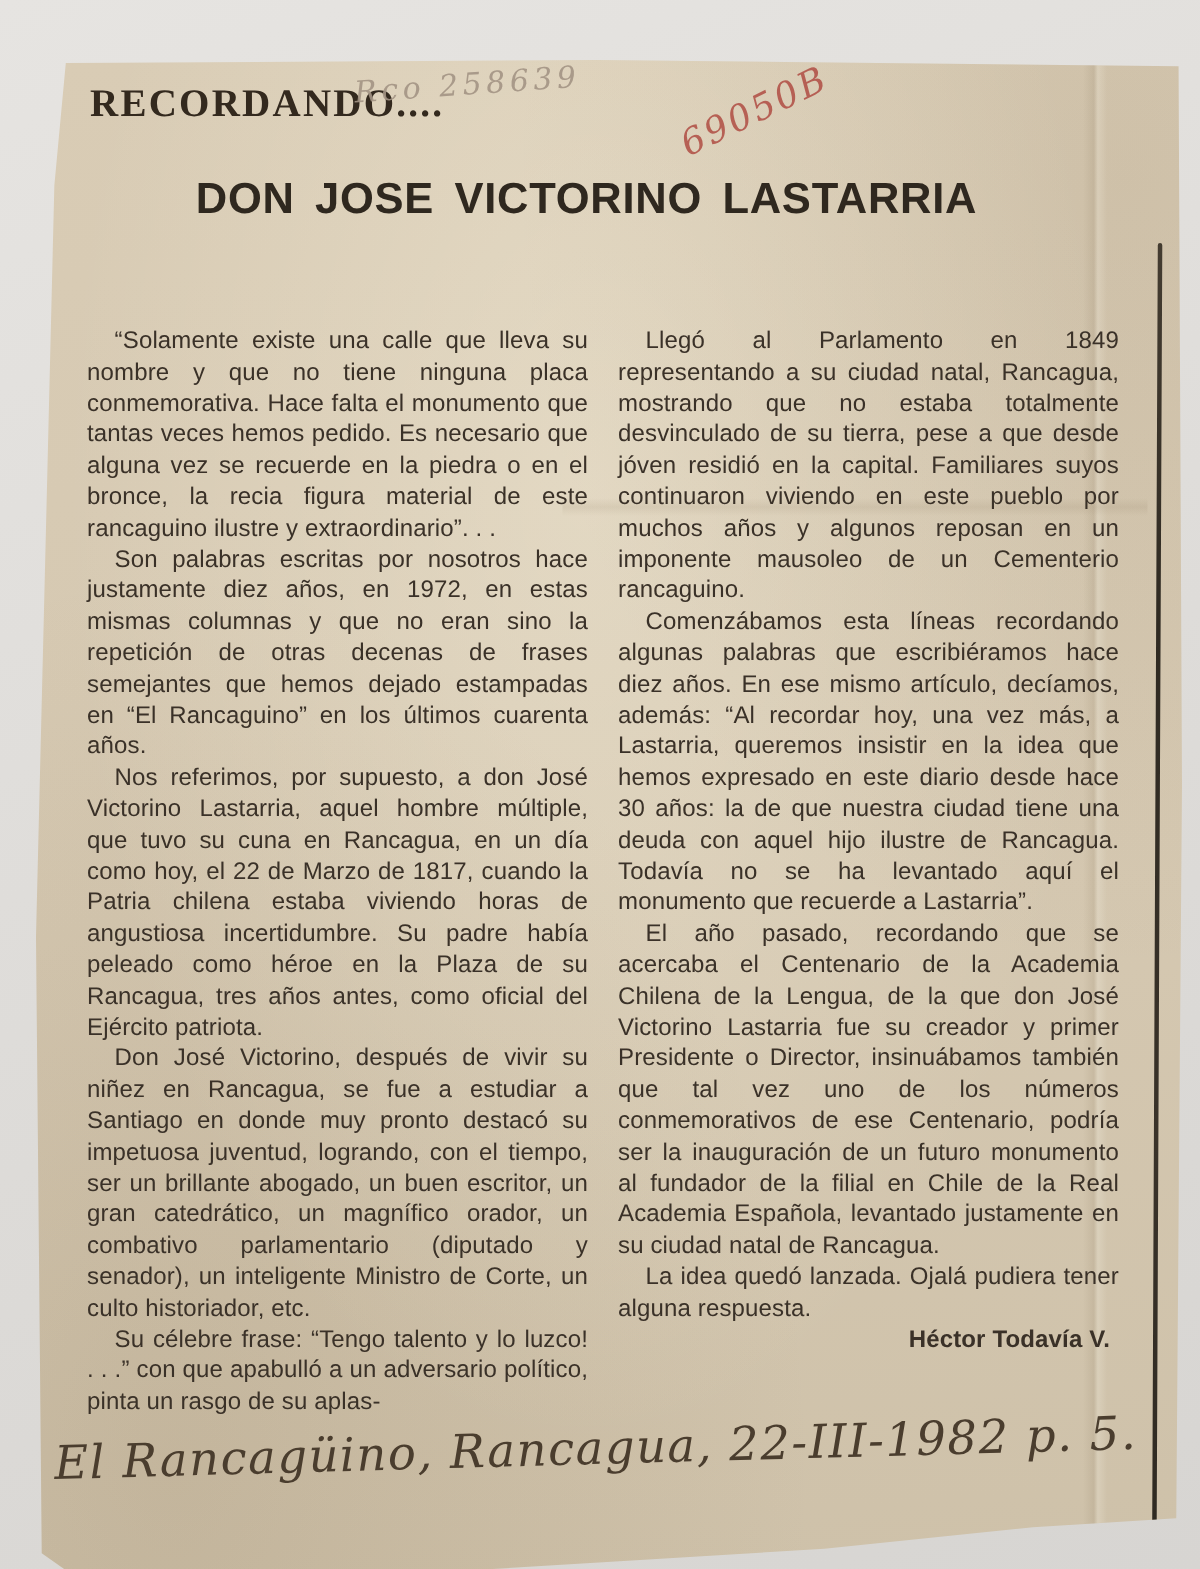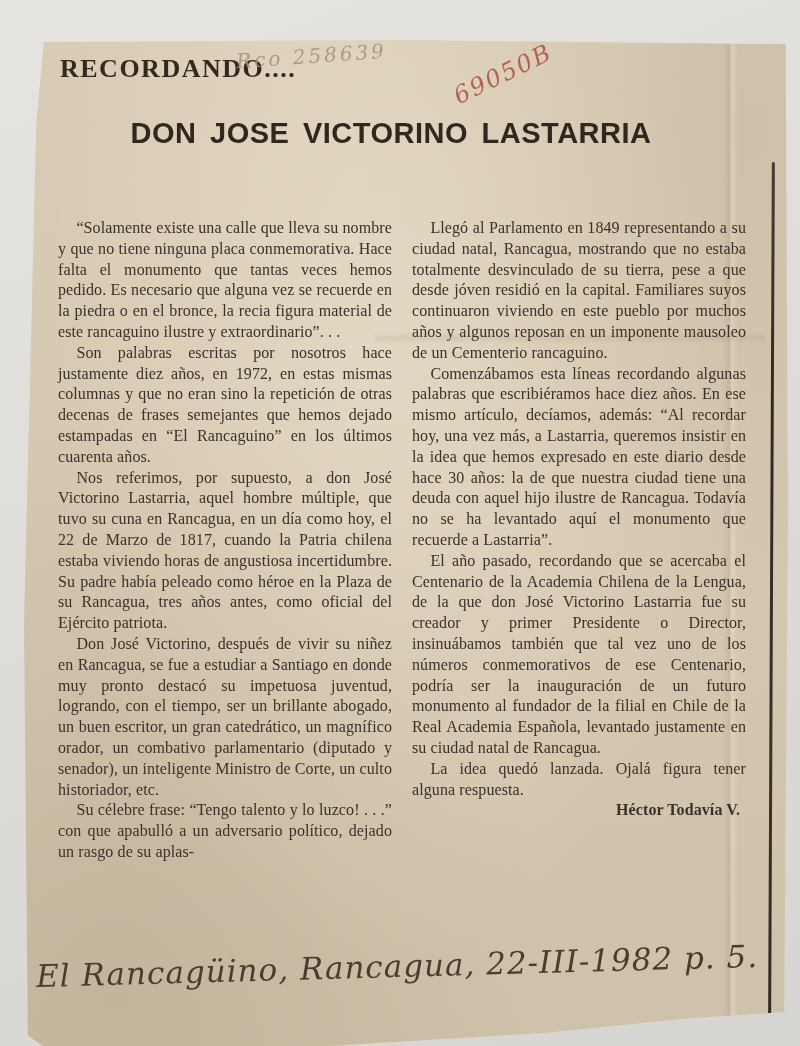--- a/index.html
+++ b/index.html
@@ -40,21 +40,21 @@
   }
   .red-code{
     position:absolute;left:426px;top:22px;
     font-family:"DejaVu Serif",serif;font-style:italic;font-size:24px;
     letter-spacing:2px;color:#b2544a;transform:rotate(-26deg);opacity:0.9;
   }
   .headline{position:absolute;left:0;right:30px;top:76px;text-align:center;
     font-weight:700;font-size:29px;line-height:39px;letter-spacing:0.5px;word-spacing:5px;
     color:#2f281f;}
   .headline span{display:block;}
-  .cols{position:absolute;left:34px;top:180px;width:688px;display:flex;gap:20px;font-family:Liberation Serif, serif;}
+  .cols{position:absolute;left:34px;top:180px;width:688px;display:flex;gap:20px;}
   .col{flex:1;font-size:16px;line-height:20.8px;text-align:justify;
     color:#3a3128;letter-spacing:0.1px;}
   .col p{margin:0;text-indent:1.15em;}
   .byline{font-weight:700;text-align:right;padding-right:6px;margin-top:26px;text-indent:0;}
   .citation{
     position:absolute;left:36px;top:948px;z-index:5;
     font-family:"DejaVu Serif",serif;font-style:italic;font-size:31px;
     letter-spacing:1px;color:#4a3d2e;transform:rotate(-1.6deg);white-space:nowrap;
   }
 </style>
@@ -78,27 +78,27 @@
     <div class="headline">
       <span>DON JOSE VICTORINO LASTARRIA</span>
     </div>
 
     <div class="cols">
       <div class="col">
         <p>“Solamente existe una calle que lleva su nombre y que no tiene ninguna placa conmemorativa. Hace falta el monumento que tantas veces hemos pedido. Es necesario que alguna vez se recuerde en la piedra o en el bronce, la recia figura material de este rancaguino ilustre y extraordinario”. . .</p>
         <p>Son palabras escritas por nosotros hace justamente diez años, en 1972, en estas mismas columnas y que no eran sino la repetición de otras decenas de frases semejantes que hemos dejado estampadas en “El Rancaguino” en los últimos cuarenta años.</p>
         <p>Nos referimos, por supuesto, a don José Victorino Lastarria, aquel hombre múltiple, que tuvo su cuna en Rancagua, en un día como hoy, el 22 de Marzo de 1817, cuando la Patria chilena estaba viviendo horas de angustiosa incertidumbre. Su padre había peleado como héroe en la Plaza de su Rancagua, tres años antes, como oficial del Ejército patriota.</p>
         <p>Don José Victorino, después de vivir su niñez en Rancagua, se fue a estudiar a Santiago en donde muy pronto destacó su impetuosa juventud, logrando, con el tiempo, ser un brillante abogado, un buen escritor, un gran catedrático, un magnífico orador, un combativo parlamentario (diputado y senador), un inteligente Ministro de Corte, un culto historiador, etc.</p>
-        <p>Su célebre frase: “Tengo talento y lo luzco! . . .” con que apabulló a un adversario político, dejado un rasgo de su aplas-</p>
+        <p>Su célebre frase: “Tengo talento y lo luzco! . . .” con que apabulló a un adversario político, pinta un rasgo de su aplas-</p>
       </div>
       <div class="col">
         <p>Llegó al Parlamento en 1849 representando a su ciudad natal, Rancagua, mostrando que no estaba totalmente desvinculado de su tierra, pese a que desde jóven residió en la capital. Familiares suyos continuaron viviendo en este pueblo por muchos años y algunos reposan en un imponente mausoleo de un Cementerio rancaguino.</p>
         <p>Comenzábamos esta líneas recordando algunas palabras que escribiéramos hace diez años. En ese mismo artículo, decíamos, además: “Al recordar hoy, una vez más, a Lastarria, queremos insistir en la idea que hemos expresado en este diario desde hace 30 años: la de que nuestra ciudad tiene una deuda con aquel hijo ilustre de Rancagua. Todavía no se ha levantado aquí el monumento que recuerde a Lastarria”.</p>
         <p>El año pasado, recordando que se acercaba el Centenario de la Academia Chilena de la Lengua, de la que don José Victorino Lastarria fue su creador y primer Presidente o Director, insinuábamos también que tal vez uno de los números conmemorativos de ese Centenario, podría ser la inauguración de un futuro monumento al fundador de la filial en Chile de la Real Academia Española, levantado justamente en su ciudad natal de Rancagua.</p>
-        <p>La idea quedó lanzada. Ojalá figura tener alguna respuesta.</p>
+        <p>La idea quedó lanzada. Ojalá pudiera tener alguna respuesta.</p>
         <p class="byline">Héctor Todavía V.</p>
       </div>
     </div>
 
   </div>
 
   <div class="citation">El Rancagüino, Rancagua, 22-III-1982  p. 5.</div>
 
 </div>
 

